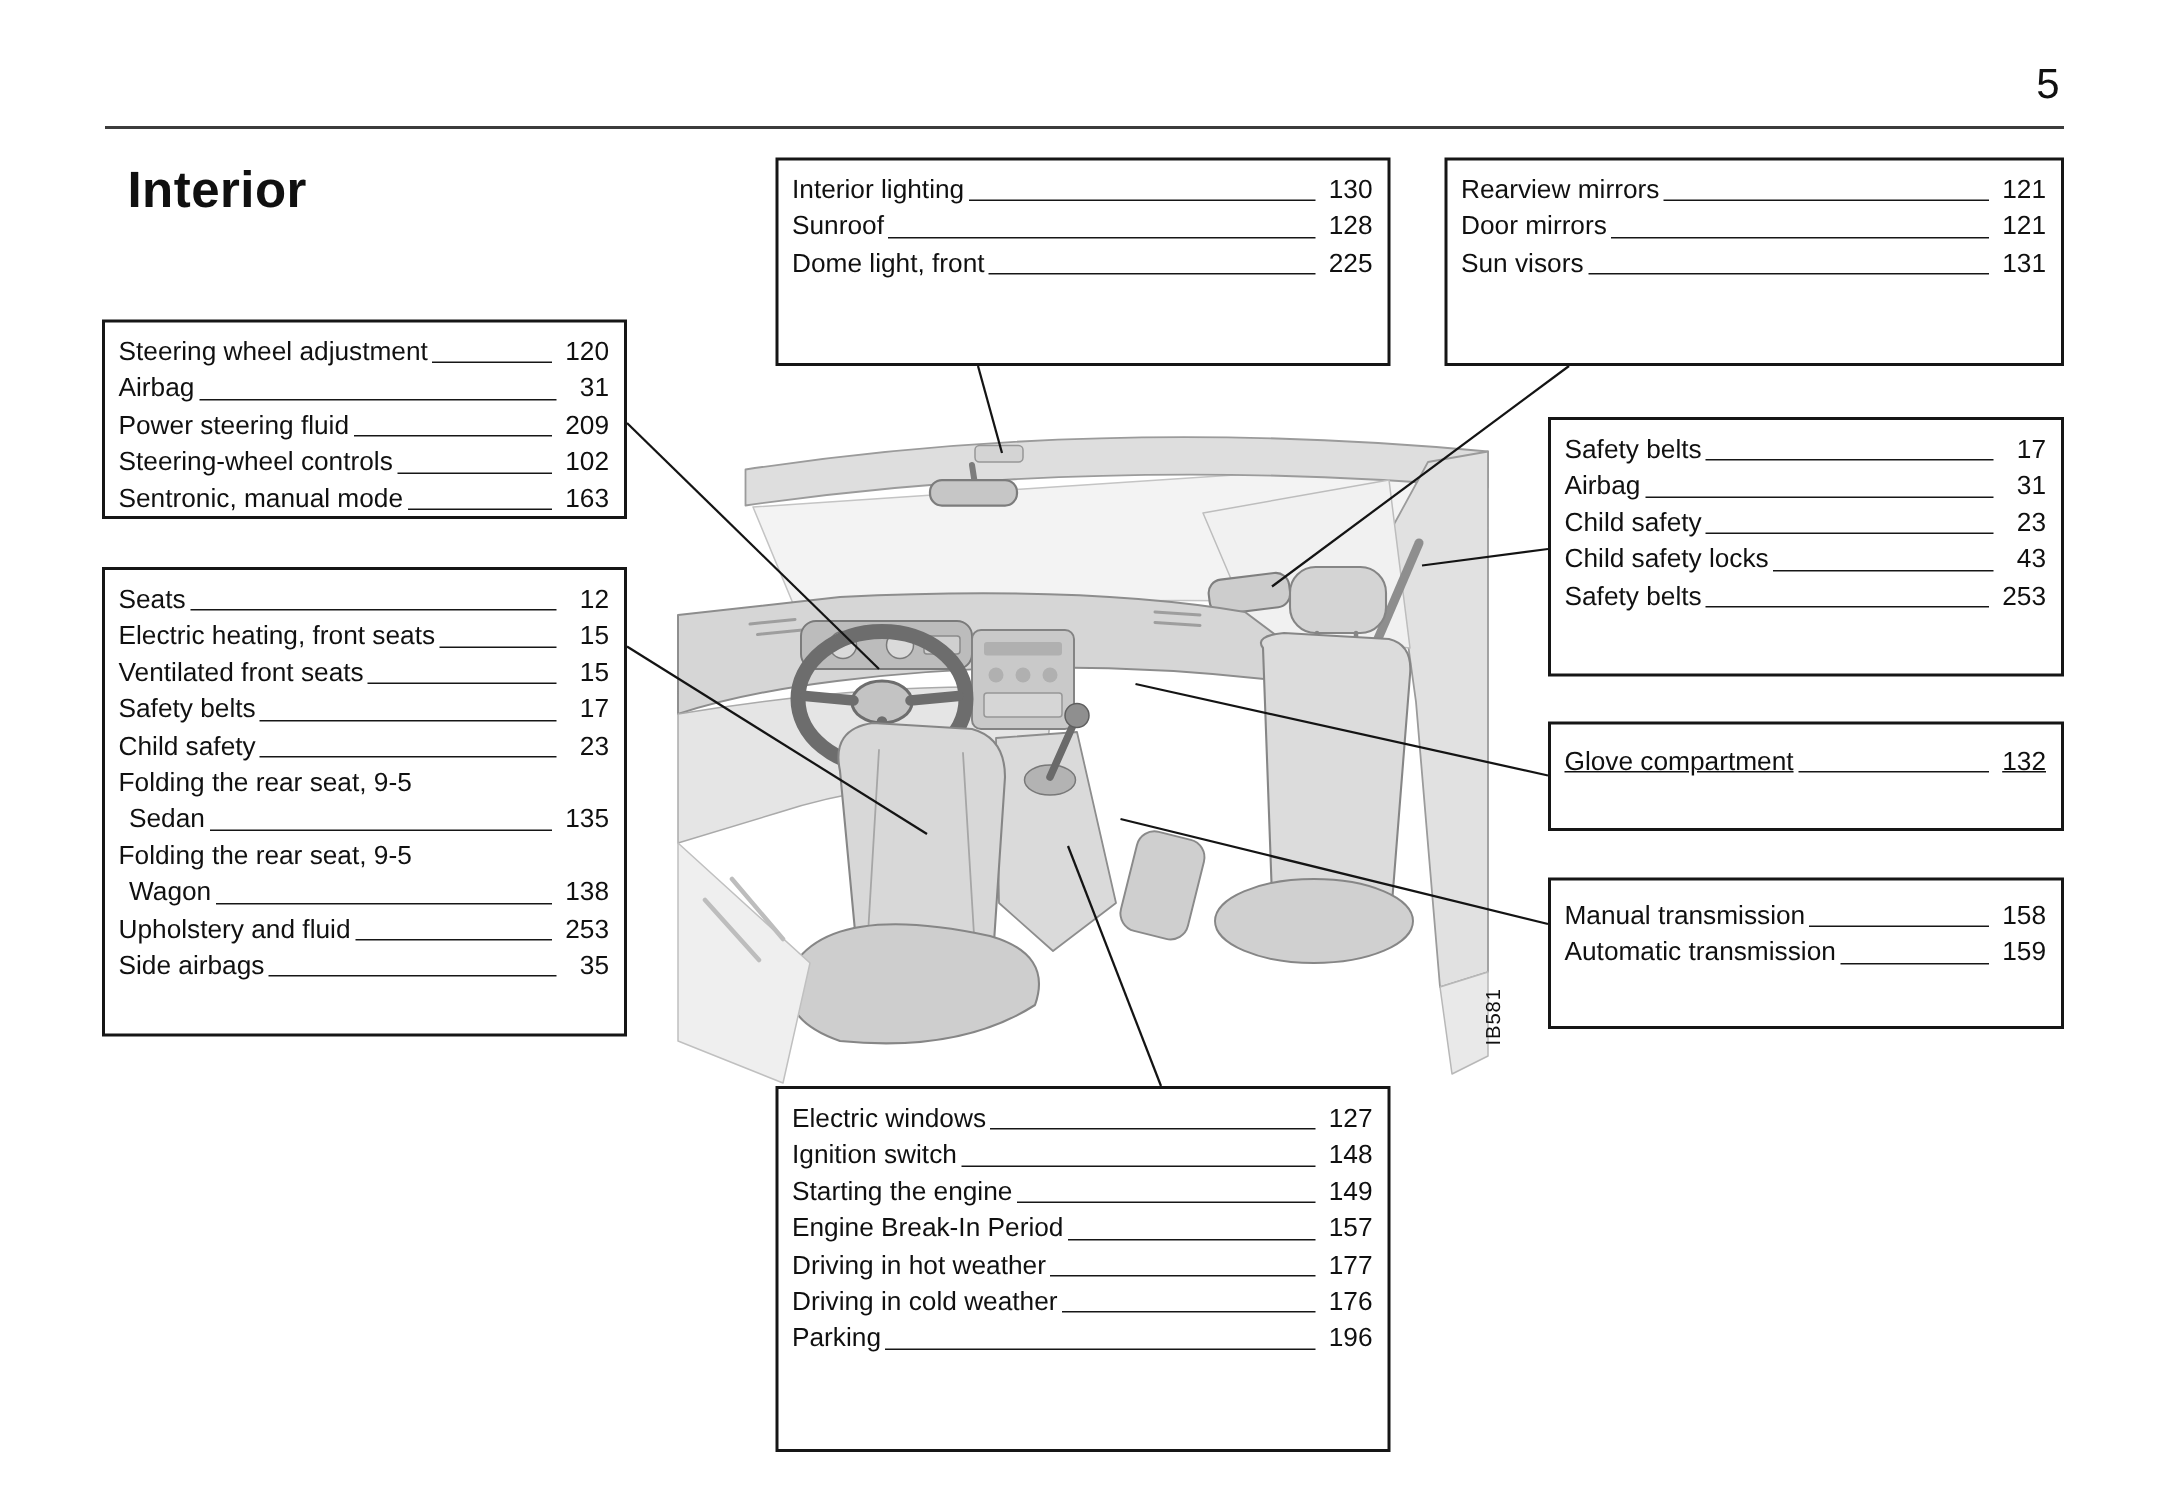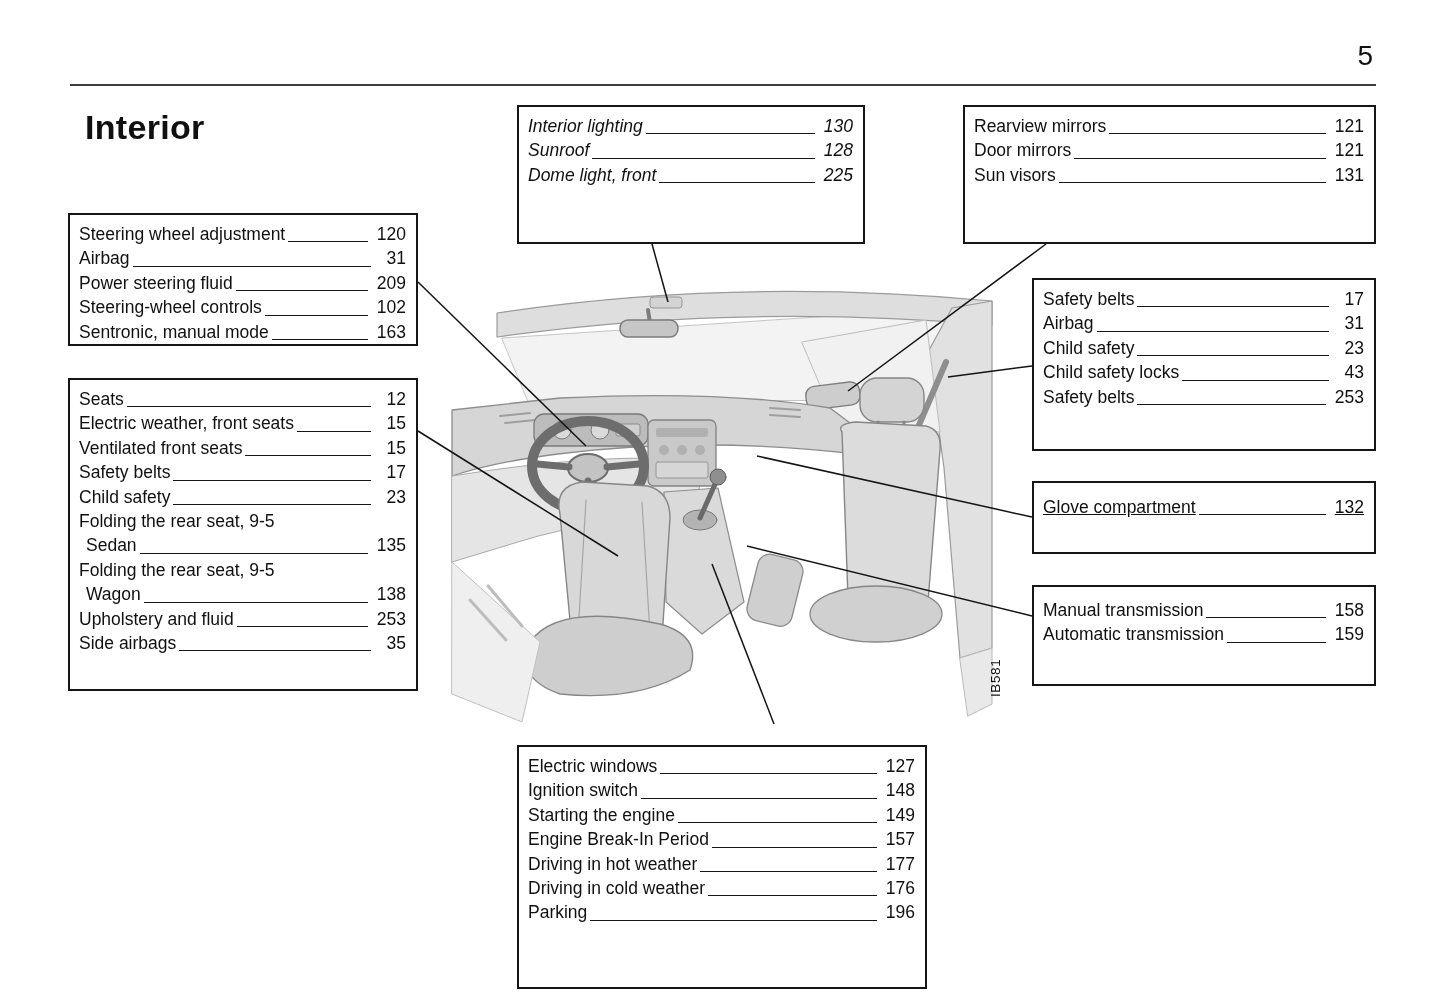--- a/index.html
+++ b/index.html
@@ -17,28 +17,28 @@
   .index-box {
     position: absolute; border: 2px solid #161616; background: #ffffff;
     padding: 7px 10px 8px 9px; z-index: 3;
   }
   .row { display: flex; align-items: flex-end; font-size: 17.5px; line-height: 24.4px; white-space: nowrap; }
   .row .label { flex: 0 0 auto; }
   .row .leader { flex: 1 1 auto; border-bottom: 1.4px solid #161616; margin: 0 9px 4px 3px; min-width: 10px; }
   .row .page { flex: 0 0 auto; text-align: right; min-width: 26px; }
   .row.indent .label { padding-left: 7px; }
 
-  #box-top-center   { left: 517px;  top: 105px; width: 348px; height: 139px; font-style: italic; }
+  #box-top-center   { left: 517px;  top: 105px; width: 410px; height: 139px; }
   #box-top-right    { left: 963px;  top: 105px; width: 413px; height: 139px; }
   #box-left-upper   { left: 68px;   top: 213px; width: 350px; height: 133px; }
   #box-left-lower   { left: 68px;   top: 378px; width: 350px; height: 313px; }
   #box-right-safety { left: 1032px; top: 278px; width: 344px; height: 173px; }
   #box-right-glove  { left: 1032px; top: 481px; width: 344px; height: 73px;  padding-top: 12px; text-decoration: underline; }
   #box-right-trans  { left: 1032px; top: 585px; width: 344px; height: 101px; padding-top: 11px; }
-  #box-bottom-center{ left: 517px;  top: 724px; width: 410px; height: 244px; margin-top: 21px; }
+  #box-bottom-center{ left: 517px;  top: 724px; width: 410px; height: 244px; }
 
   .art { position: absolute; left: 0; top: 0; z-index: 1; }
   .figure-code {
     position: absolute; left: 988px; top: 697px;
     transform: rotate(-90deg); transform-origin: 0 0;
     font-size: 13.5px; letter-spacing: 0.6px; z-index: 2;
   }
 </style>
 </head>
 <body>
@@ -187,21 +187,21 @@
 </div>
 
 <div class="index-box" id="box-left-lower">
   <div>
       <div class="row">
         <span class="label">Seats</span>
         <span class="leader"></span>
         <span class="page">12</span>
       </div>
       <div class="row">
-        <span class="label">Electric weather, front seats</span>
+        <span class="label">Electric heating, front seats</span>
         <span class="leader"></span>
         <span class="page">15</span>
       </div>
       <div class="row">
         <span class="label">Ventilated front seats</span>
         <span class="leader"></span>
         <span class="page">15</span>
       </div>
       <div class="row">
         <span class="label">Safety belts</span>

